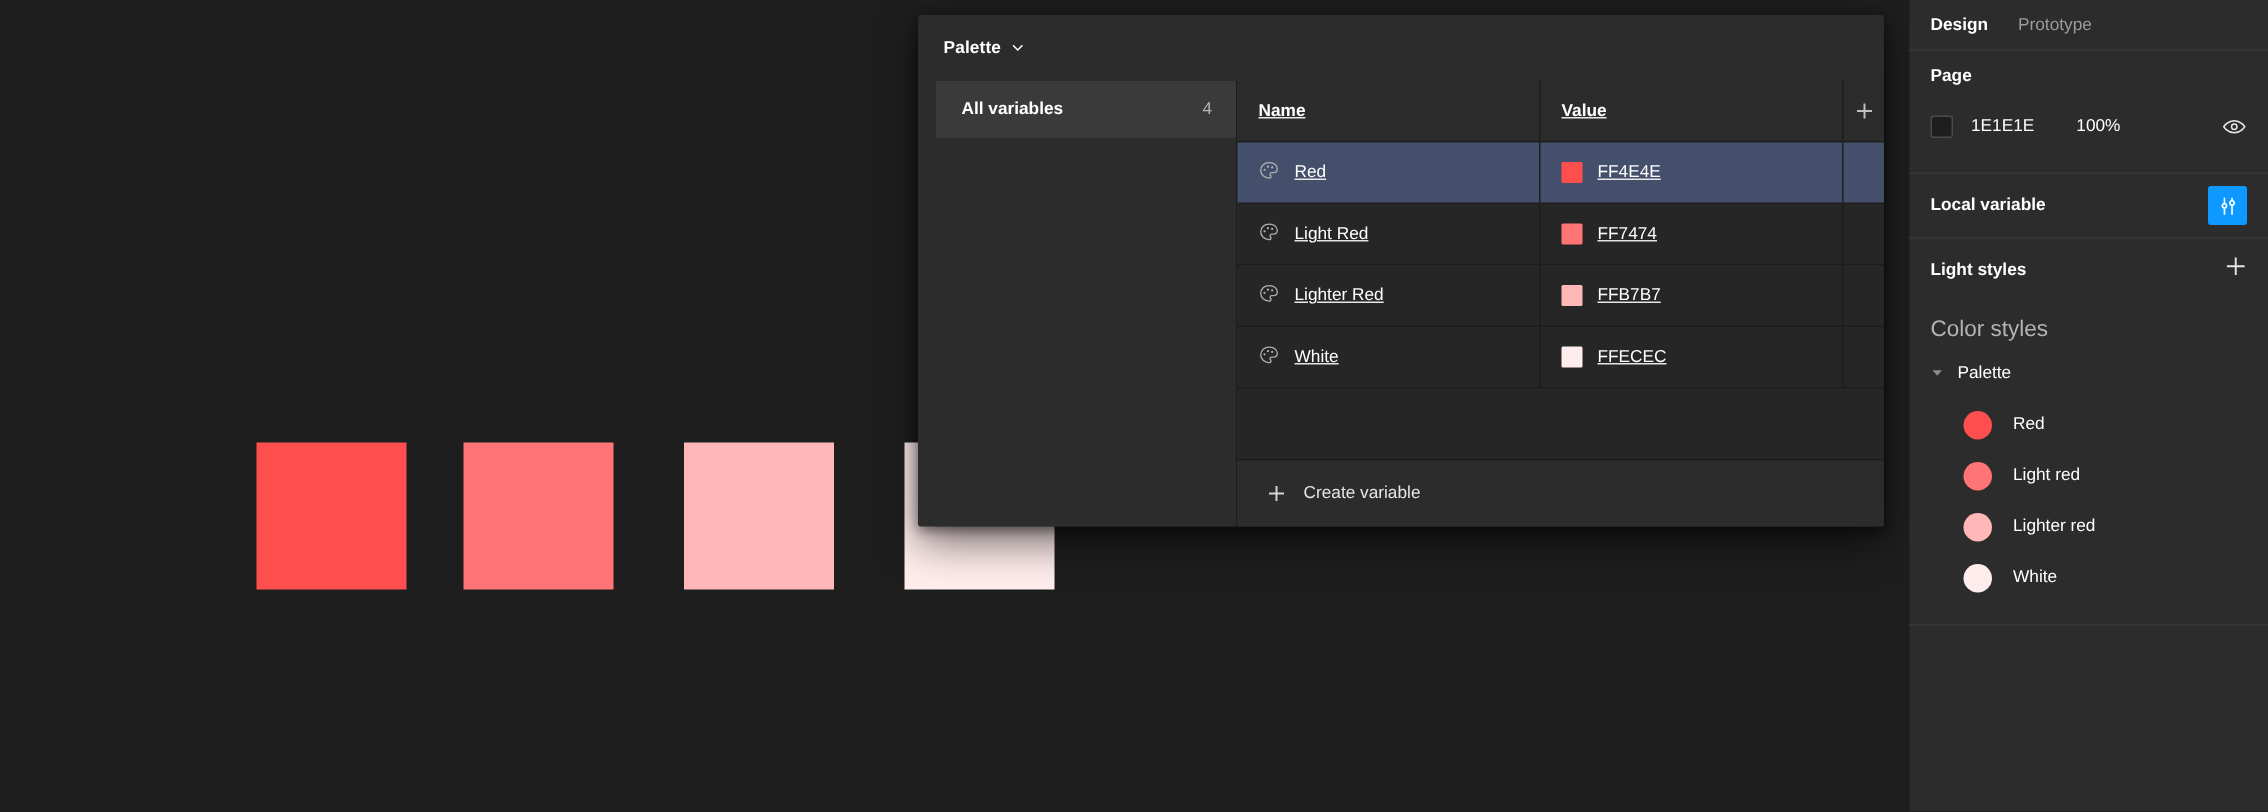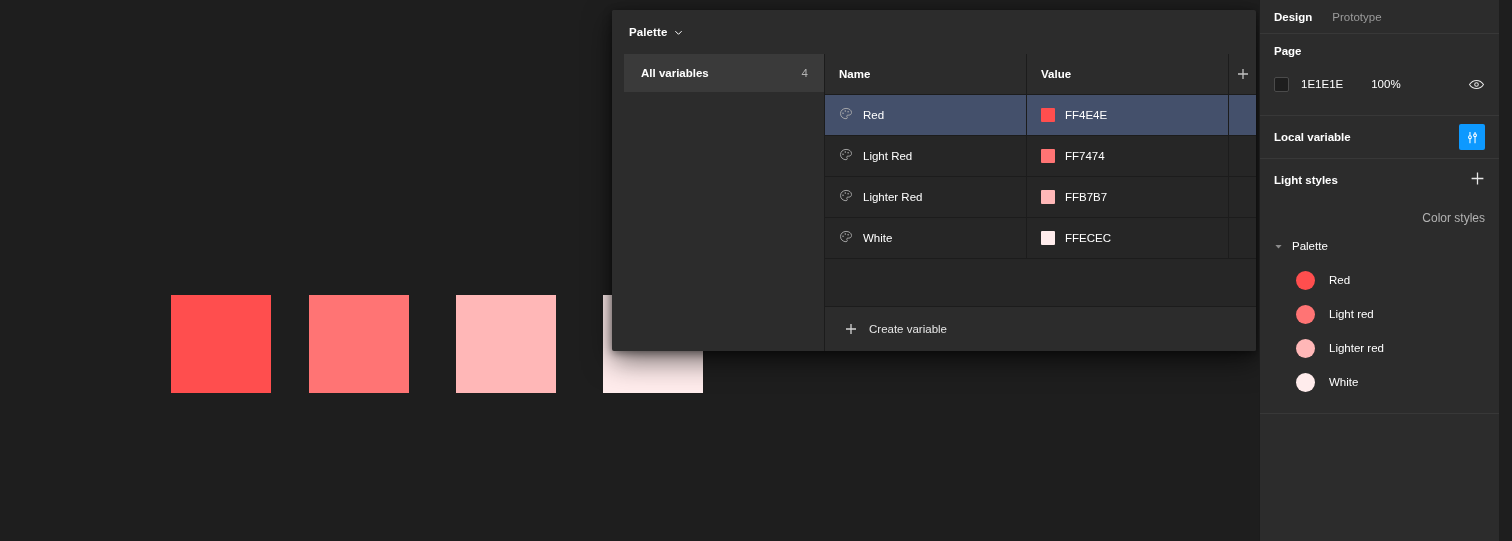--- a/index.html
+++ b/index.html
@@ -62,21 +62,21 @@
     height: 38px; display: flex; align-items: center;
     padding: 0 16px 0 17px; font-size: 11.5px; font-weight: bold;
     color: #ffffff; cursor: pointer;
   }
   .nav-item.selected { background: #3a3a3a; }
   .nav-count { margin-left: auto; font-weight: normal; color: #b3b3b3; font-size: 11.5px; }
 
   
   .modal-main { flex: 1; display: flex; flex-direction: column; background: #2c2c2c; min-width: 0; }
   .vtable { flex: 1; display: flex; flex-direction: column; min-height: 0; }
-  .vrow { display: flex; height: 41px; flex: 0 0 41px; }
+  .vrow { display: flex; height: 41px; flex: 0 0 41px; text-decoration: underline; }
   .vrow.header { background: #2c2c2c; border-bottom: 1px solid #1c1c1c; }
   .vrow.data { border-bottom: 1px solid #1c1c1c; background: #262626; }
   .vrow.data.selected { background: #44506b; }
   .cell {
     display: flex; align-items: center; font-size: 11.5px; color: #ffffff;
     border-right: 1px solid #1c1c1c; padding-left: 14px; gap: 10px;
   }
   .cell.name { width: 202px; flex: 0 0 202px; }
   .cell.value { width: 202px; flex: 0 0 202px; }
   .cell.extra { flex: 1; border-right: none; padding-left: 0; }
@@ -85,21 +85,21 @@
   .chip { width: 14px; height: 14px; flex: 0 0 14px; border-radius: 1px; }
   .vfiller { flex: 1; background: #262626; border-bottom: 1px solid #1c1c1c; min-height: 0; }
   .create-row {
     height: 44px; flex: 0 0 44px; display: flex; align-items: center;
     gap: 11px; padding-left: 19px; font-size: 11.5px; color: #e6e6e6;
     cursor: pointer; background: #2c2c2c;
   }
 
   
   #sidebar {
-    position: absolute; right: 13px; top: 0; width: 240px; height: 541px;
+    position: absolute; right: 0; top: 0; width: 240px; height: 541px;
     background: #2c2c2c; border-left: 1px solid #1c1c1c;
     color: #ffffff; display: flex; flex-direction: column;
   }
   .tabs { height: 33px; display: flex; align-items: center; gap: 20px; padding-left: 14px; }
   .tab { font-size: 11.5px; color: #9b9b9b; cursor: pointer; }
   .tab.active { color: #ffffff; font-weight: bold; }
   .sb-section { border-top: 1px solid #383838; padding: 0 14px; }
   .sb-head {
     height: 33px; display: flex; align-items: center;
     font-size: 11.5px; font-weight: bold; color: #ffffff;
@@ -111,21 +111,21 @@
   }
   .page-opacity { margin-left: 28px; }
   .page-eye { margin-left: auto; cursor: pointer; display: flex; }
   .blue-btn {
     width: 26px; height: 26px; background: #0d99ff; border-radius: 2px;
     display: flex; align-items: center; justify-content: center; cursor: pointer;
   }
   .lv-row { height: 42px; display: flex; align-items: center; }
   .lv-row .sb-title { font-size: 11.5px; font-weight: bold; }
   .lv-row .sb-action { margin-left: auto; }
-  .styles-sub { font-size: 12px; color: #b3b3b3; padding: 10px 0 4px 0; text-align: right; }
+  .styles-sub { font-size: 15px; color: #b3b3b3; padding: 10px 0 4px 0; }
   .group-row { height: 34px; display: flex; align-items: center; gap: 9px; cursor: pointer; }
   .group-label { font-size: 11.5px; color: #ffffff; }
   .style-row { height: 34px; display: flex; align-items: center; gap: 14px; padding-left: 22px; cursor: pointer; }
   .style-dot { width: 19px; height: 19px; border-radius: 50%; flex: 0 0 19px; }
   .style-label { font-size: 11.5px; color: #ffffff; }
   .sb-spacer { height: 14px; }
 </style>
 </head>
 <body style="background: rgb(30, 30, 30);">
 

